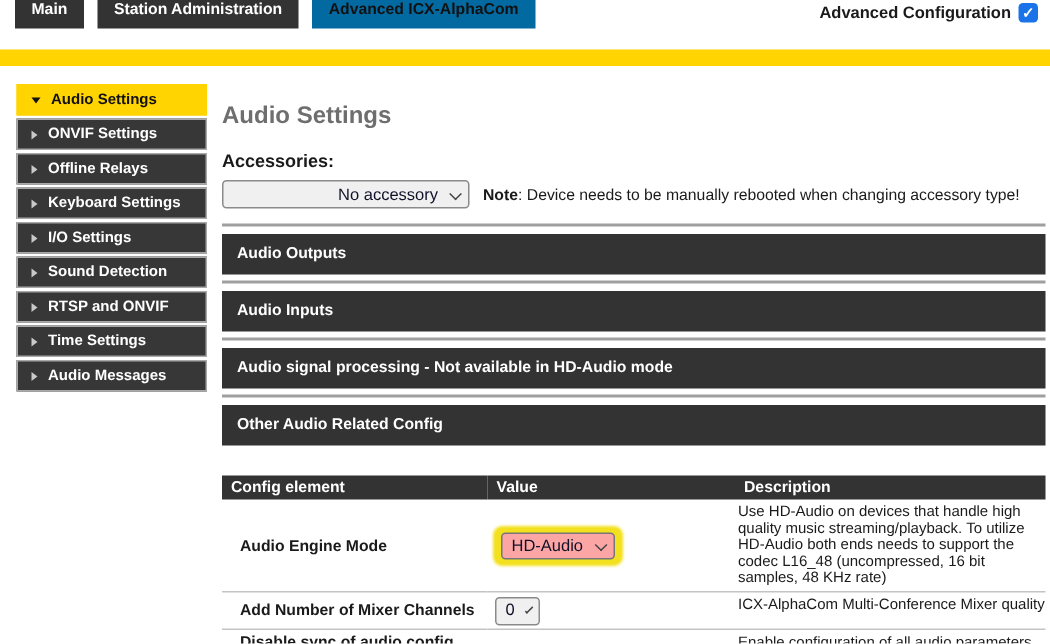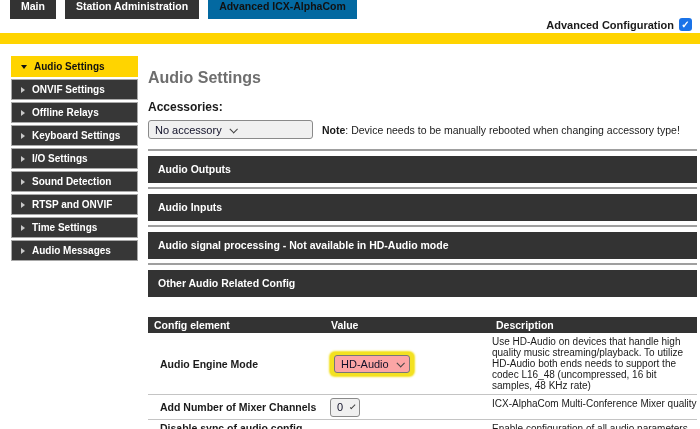--- a/index.html
+++ b/index.html
@@ -4,21 +4,21 @@
 <style>
   * { margin:0; padding:0; box-sizing:border-box; }
   html,body { width:700px; height:429px; overflow:hidden; background:#fff;
               font-family:"Liberation Sans", sans-serif; color:#1a1a1a; }
 
   
   .tabbar { position:relative; display:flex; align-items:flex-end; padding:4px 0 12px 10px; height:31px; }
   .tab { height:26px; line-height:26px; padding:0 11px; margin-right:9px;
          background:#333333; color:#ffffff; font-size:10.5px; font-weight:bold; cursor:pointer; }
   .tab.active { background:#0369a1; color:#111; }
-  .adv-config { position:absolute; right:8px; top:18px; display:flex; align-items:center; gap:5px; }
+  .adv-config { position:absolute; right:8px; top:2px; display:flex; align-items:center; gap:5px; }
   .adv-config .lbl { font-size:11px; font-weight:bold; }
   .checkbox-checked { width:13px; height:13px; background:#1a73e8; border-radius:3px;
                       display:flex; align-items:center; justify-content:center;
                       color:#fff; font-size:10px; font-weight:bold; }
   .yellowbar { height:11px; background:#ffd400; margin-top:2px; }
 
   
   .content { display:flex; }
 
   
@@ -32,21 +32,21 @@
                margin-right:7px; flex-shrink:0; }
   .tri-down { width:0; height:0; border-top:4px solid #111;
               border-left:3.5px solid transparent; border-right:3.5px solid transparent;
               margin-right:7px; flex-shrink:0; }
 
   
   .main { flex:1; margin:0 3px 0 10px; }
   .page-title { margin-top:25px; font-size:16px; font-weight:bold; color:#6e6e6e; }
   .accessories-label { margin-top:13px; font-size:12px; font-weight:bold; }
   .select-row { margin-top:6px; display:flex; align-items:center; gap:9px; }
-  .select { display:inline-flex; align-items:center; justify-content:flex-start;
+  .select { display:inline-flex; align-items:center; justify-content:flex-end;
             background:#f0f0f0; border:1px solid #8a8a8a; border-radius:3px;
             height:19px; padding:0 6px; font-size:11px; color:#101028; cursor:pointer; }
   .select .chev { width:6px; height:6px; border-right:1.5px solid #444; border-bottom:1.5px solid #444;
                   transform:rotate(45deg) translateY(-1px); margin-left:8px; }
   .accessory-select { width:165px; }
   .note { font-size:10.5px; }
   .note b { font-weight:bold; }
 
   .section { margin-top:4px; border-top:2px solid #9f9f9f; padding-top:5px; }
   .section.first { margin-top:10px; }

